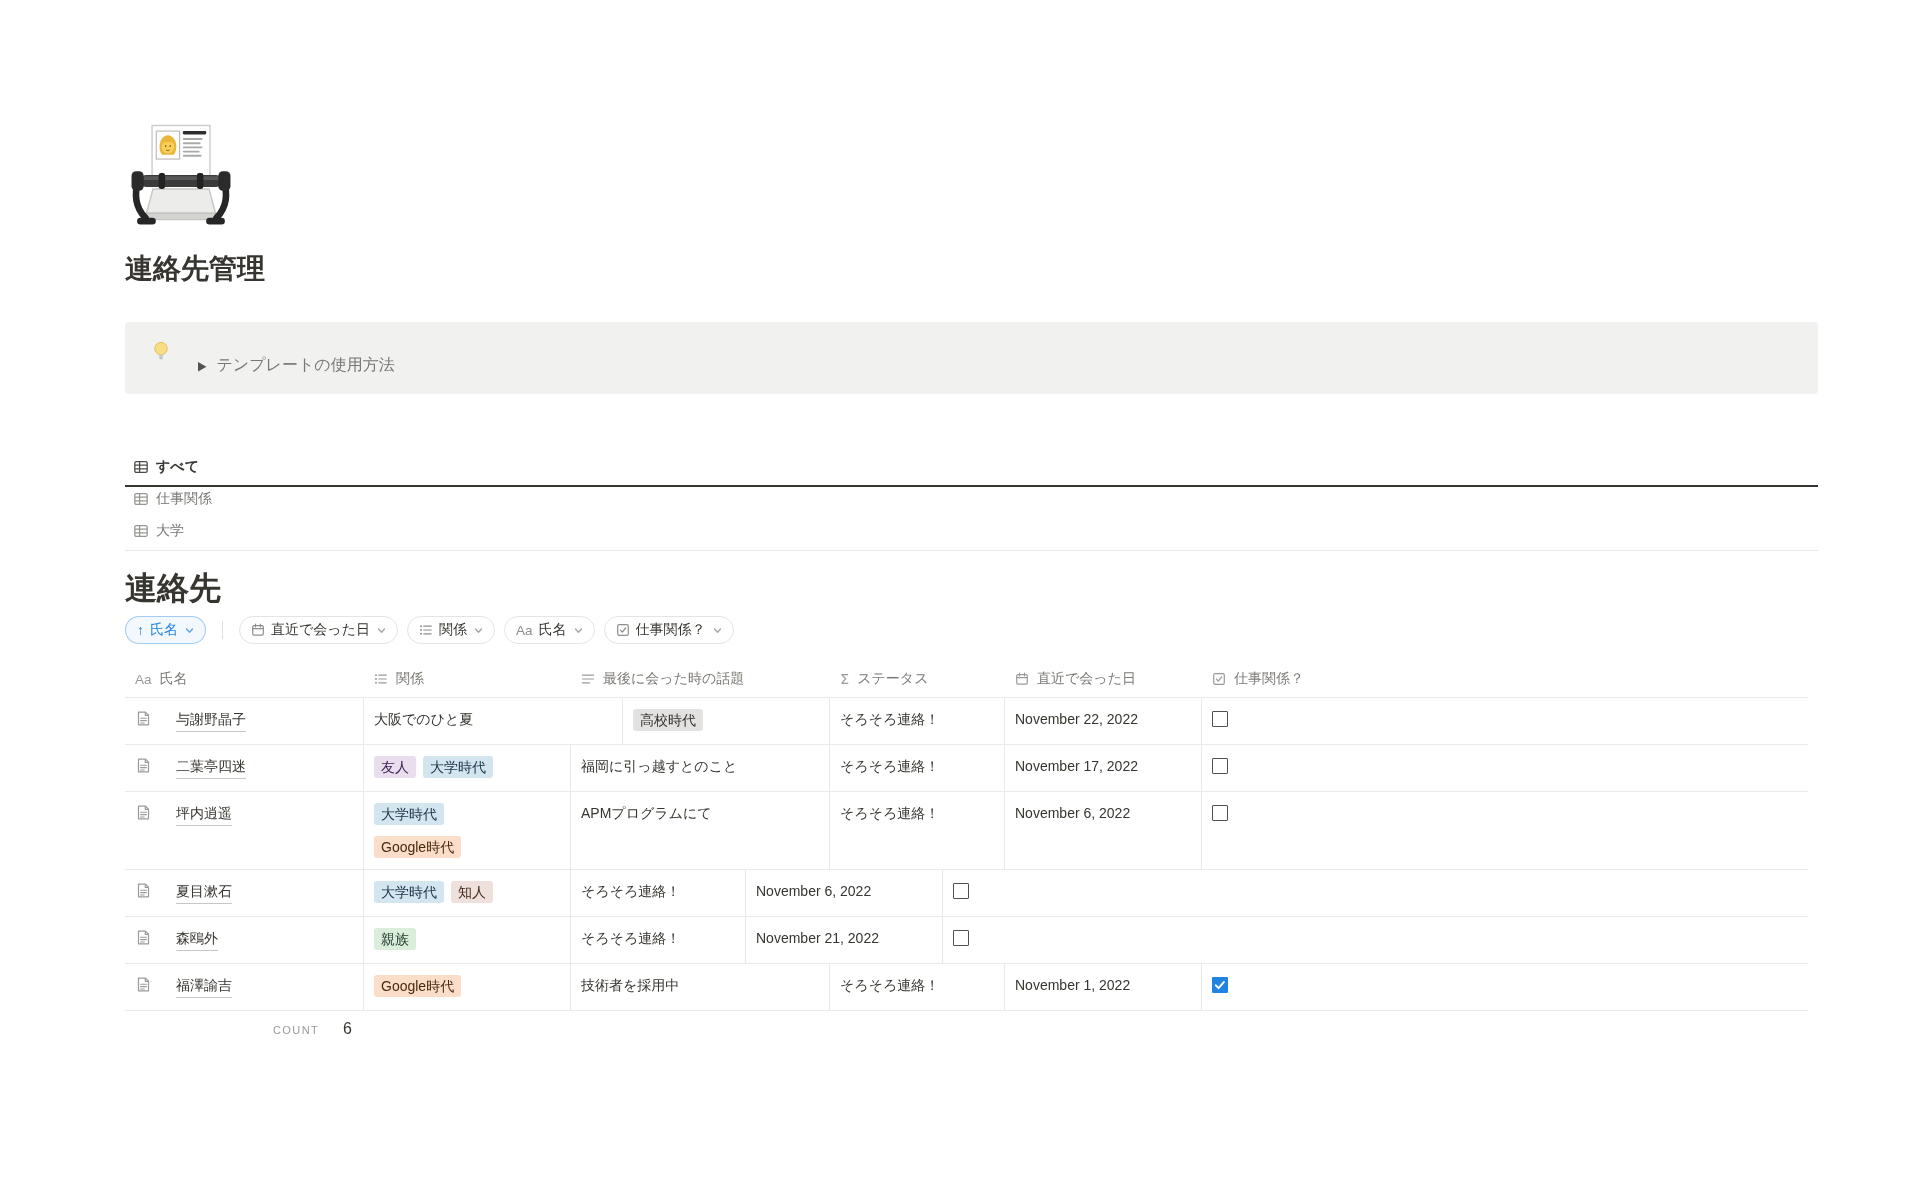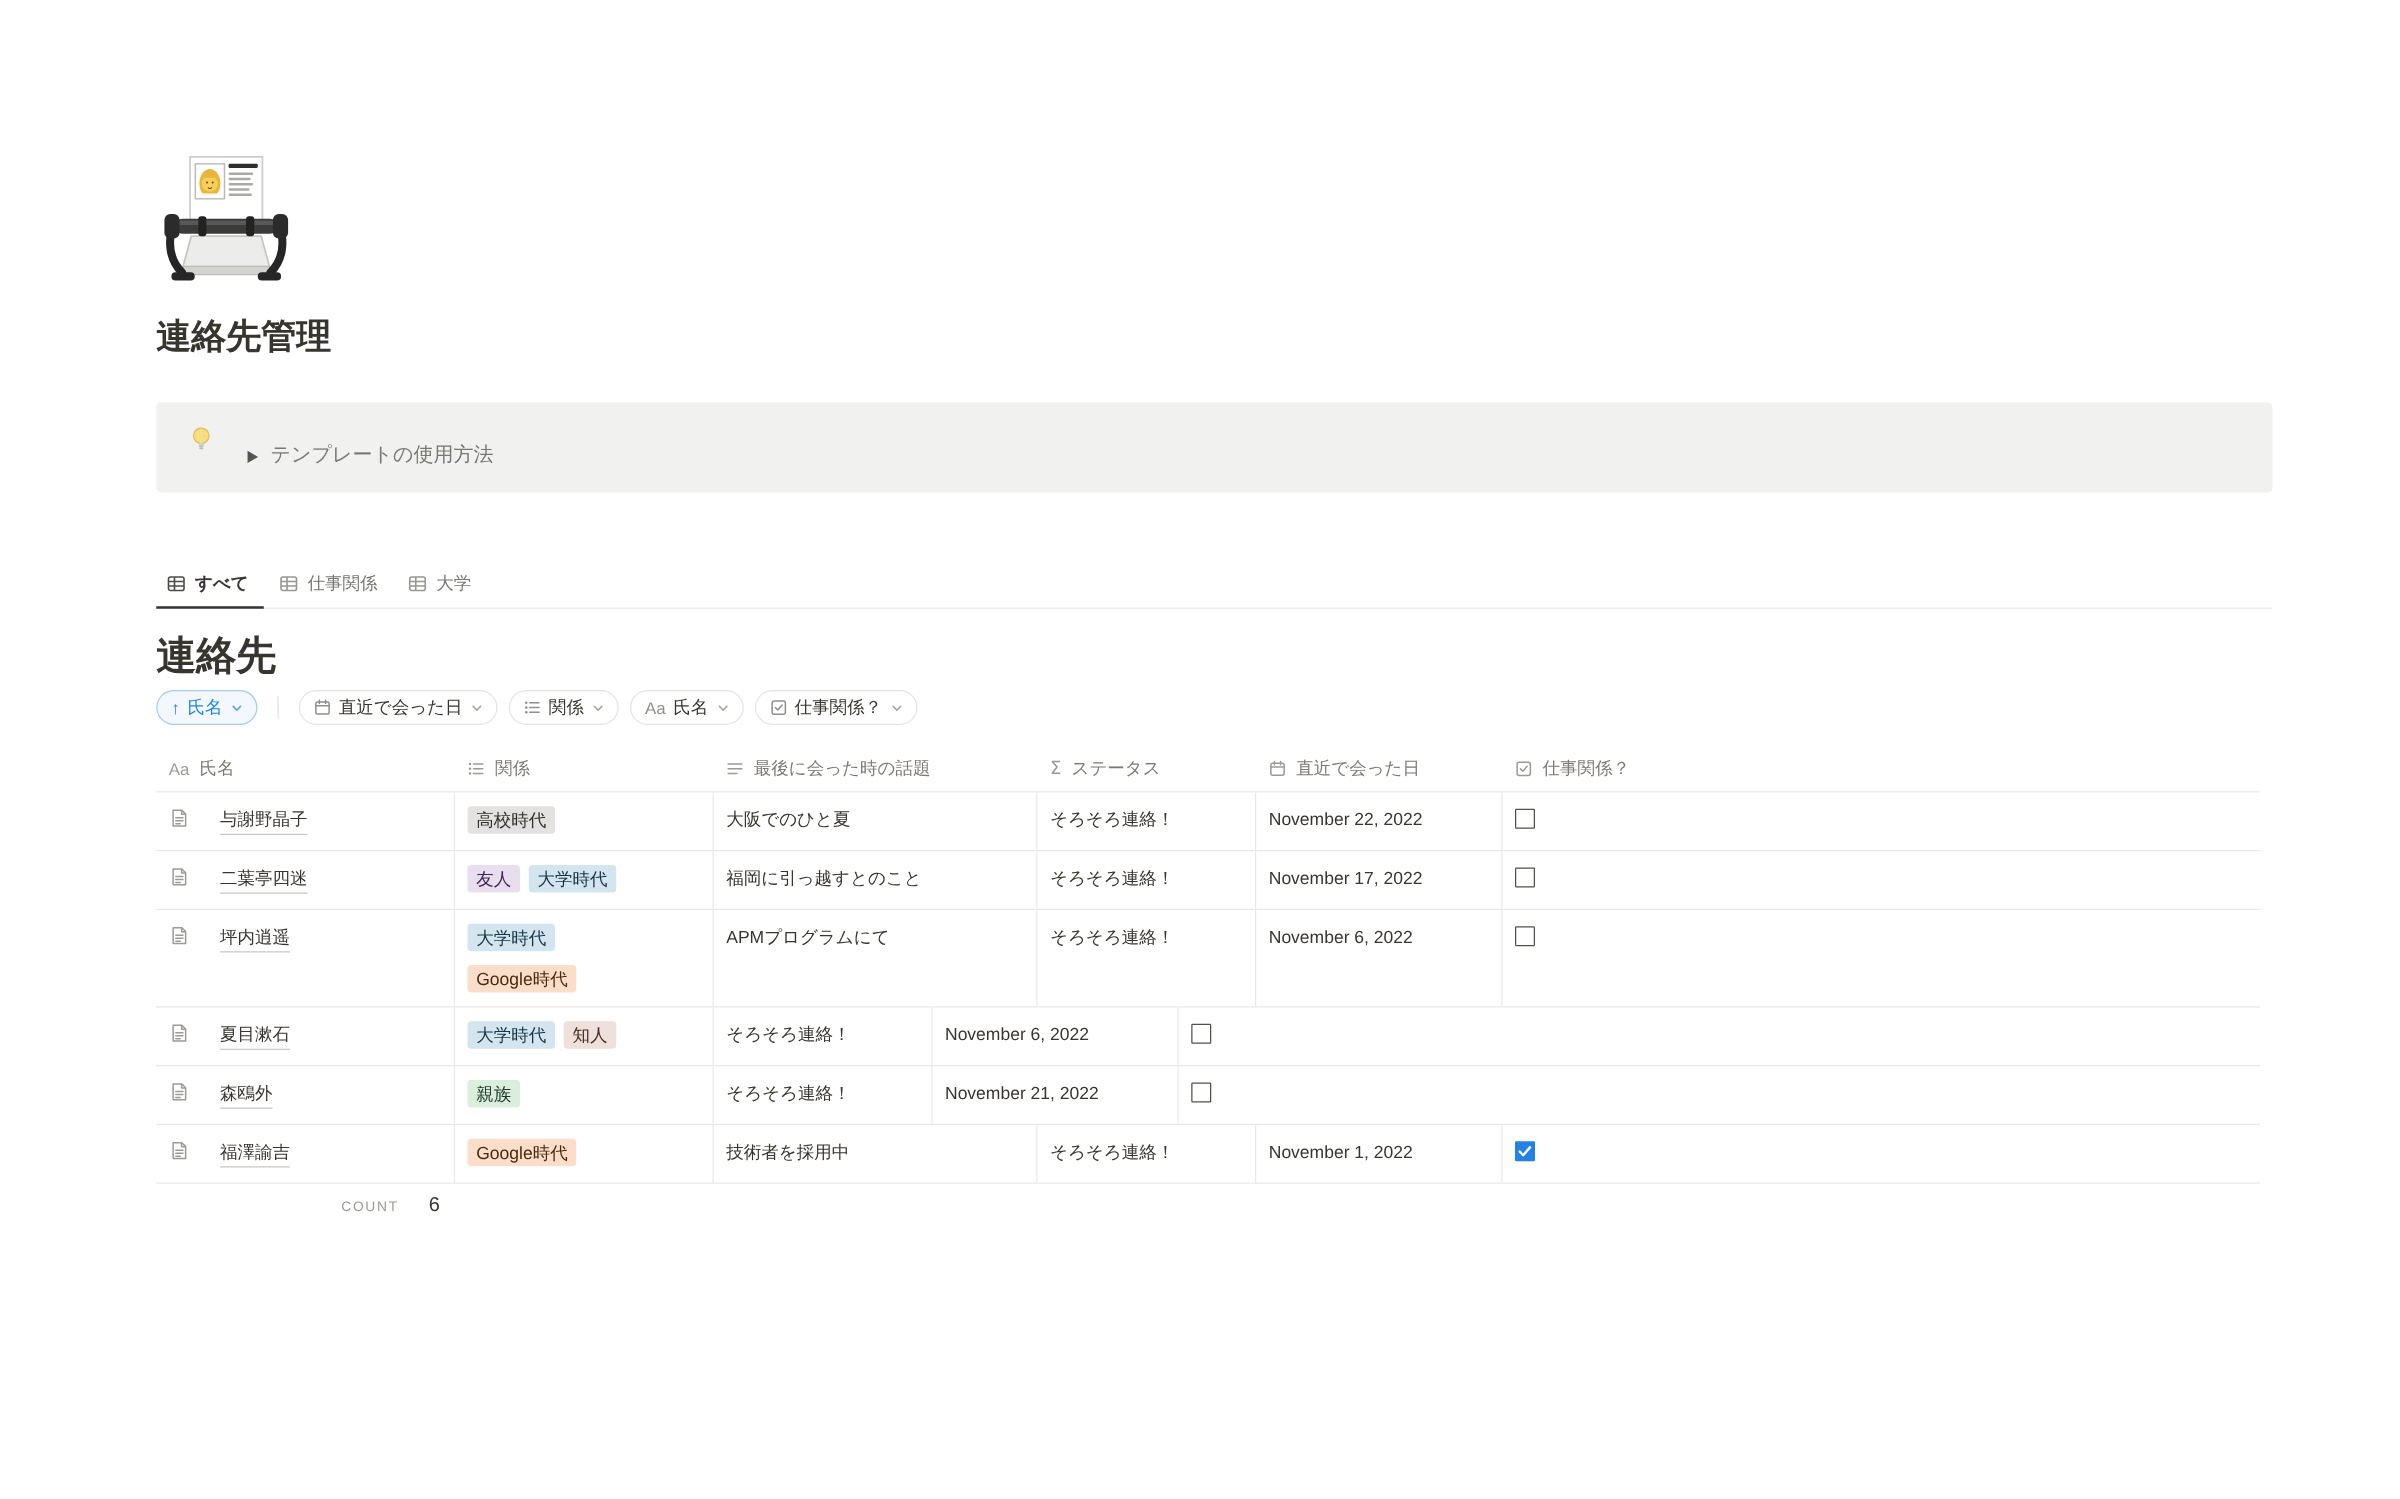--- a/index.html
+++ b/index.html
@@ -28,21 +28,21 @@
   .callout-icon svg { width:22px; height:22px; display:block; }
   .callout-line { margin:0; font-size:16px; line-height:24px; color:#37352f; }
   .callout-line b { font-weight:700; }
   .callout-toggle {
     margin-top:14px; margin-left:12px; display:flex; align-items:center; gap:10px;
     color:#787774; font-size:16px; line-height:24px; cursor:pointer;
   }
   .tri { font-size:11px; color:#55534e; transform:scale(1,1.15); }
 
   
-  .tabs { margin-top:64px; display:flex; gap:4px; border-bottom:1px solid #e9e9e7; }
+  .tabs { margin-top:64px; display:flex; gap:4px; border-bottom:1px solid #e9e9e7;flex-direction:column; }
   .tab {
     display:flex; align-items:center; gap:7px; padding:0 12px 9px 8px;
     font-size:14px; color:#787774; cursor:pointer; border-bottom:2.5px solid transparent;
     margin-bottom:-1px;
   }
   .tab .tabic { display:flex; color:#999792; }
   .tab.active { color:#37352f; font-weight:600; border-bottom-color:#37352f; }
   .tab.active .tabic { color:#4d4b46; }
 
   
@@ -315,24 +315,24 @@
     <div class="cell c0 name-cell">
       <span class="pageic">
               <svg xmlns="http://www.w3.org/2000/svg" width="17" height="17" viewBox="0 0 17 17" fill="none">
                 <path d="M3.5 2.2h7l3 3v9.6h-10V2.2z" stroke="currentColor" stroke-width="1.2" stroke-linejoin="round"></path>
                 <path d="M10.3 2.4v3h3" stroke="currentColor" stroke-width="1.2" stroke-linejoin="round"></path>
                 <path d="M5.6 8.2h5.8M5.6 10.6h5.8M5.6 13h3.6" stroke="currentColor" stroke-width="1.1" stroke-linecap="round"></path>
               </svg>
             </span>
       <span class="name">与謝野晶子</span>
     </div>
+    <div class="cell c2 topic">大阪でのひと夏</div>
     <div class="cell c1 tags-cell">
             <span class="tag" style="background: rgb(227, 226, 224); color: rgb(50, 48, 44);">高校時代</span>
           </div>
-    <div class="cell c2 topic">大阪でのひと夏</div>
     <div class="cell c3 status">そろそろ連絡！</div>
     <div class="cell c4 date">November 22, 2022</div>
     <div class="cell c5">
       <span class="checkbox"></span>
     </div>
   </div>
         <div class="row">
     <div class="cell c0 name-cell">
       <span class="pageic">
               <svg xmlns="http://www.w3.org/2000/svg" width="17" height="17" viewBox="0 0 17 17" fill="none">

